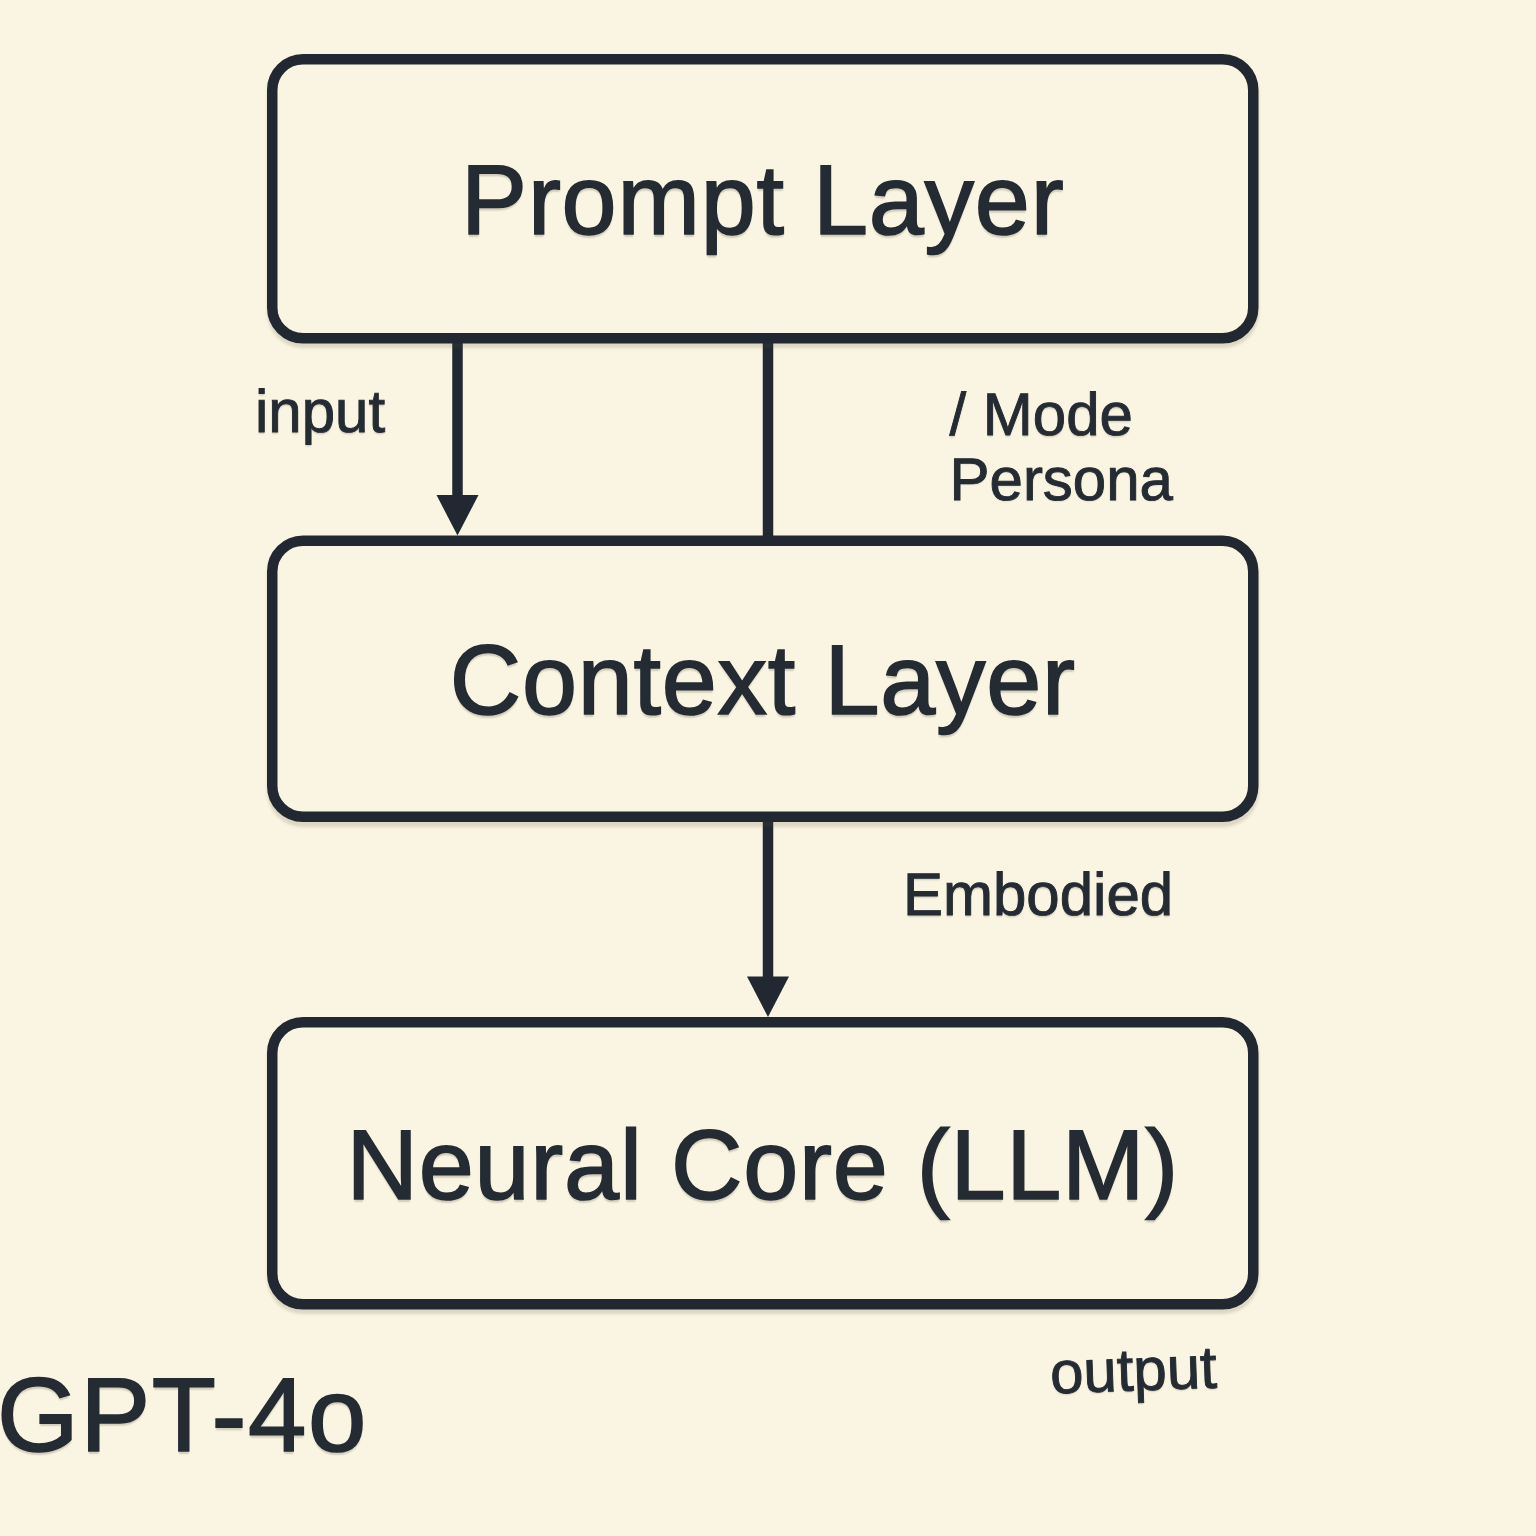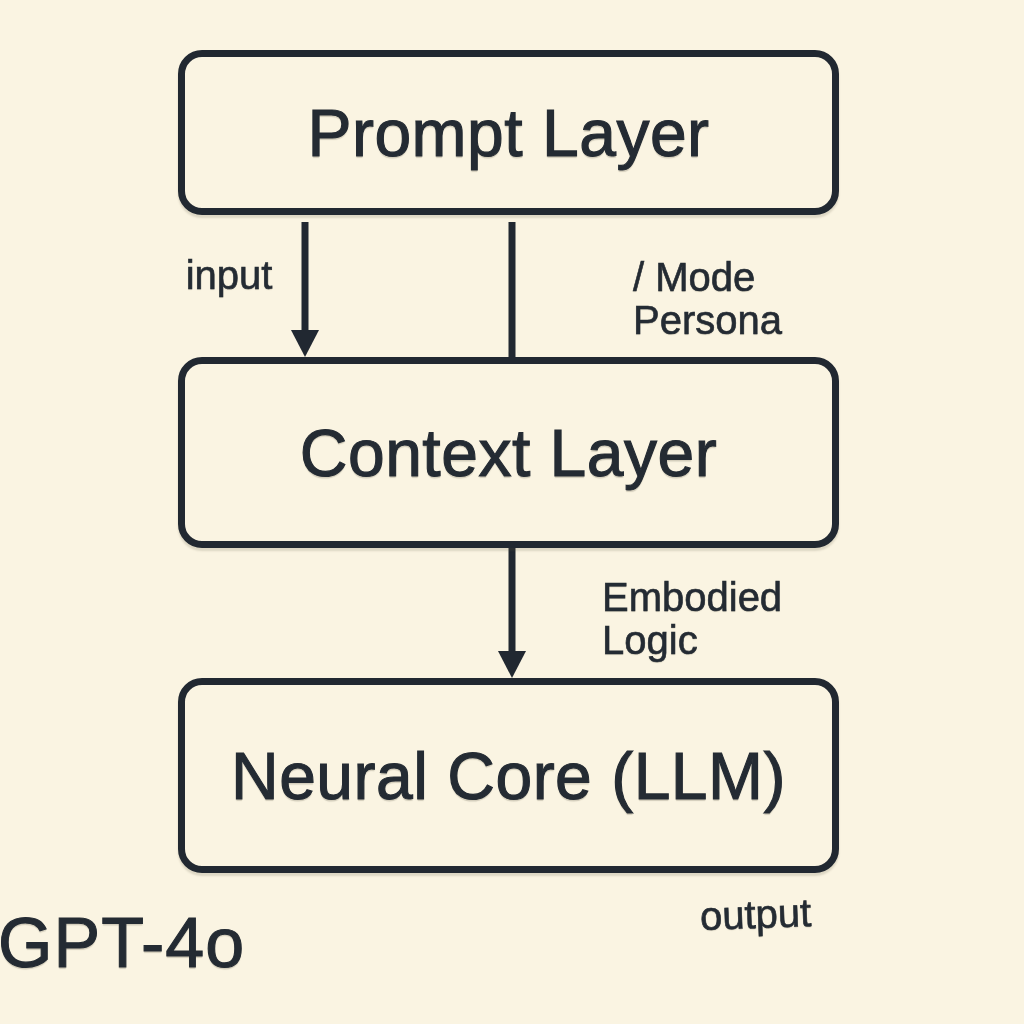--- a/index.html
+++ b/index.html
@@ -32,34 +32,34 @@
     box-shadow:0 3px 2px rgba(90,85,60,0.18);
   }
   .node-title{
     font-size:66px;
     font-weight:500;
     letter-spacing:0.5px;
     -webkit-text-stroke:1.1px var(--text);
     text-shadow:0 2px 1px rgba(70,65,45,0.22);
     white-space:nowrap;
   }
-  .node-prompt {top:50px;height:165px;}
+  .node-prompt {top:36px;height:193px;}
   .node-context{top:357px;height:191px;align-items:center;}
   .node-neural {top:678px;height:195px;}
 
   .edge-label{
     position:absolute;
     font-size:40px;
     font-weight:500;
     line-height:43px;
     -webkit-text-stroke:0.6px var(--text);
     text-shadow:0 1px 1px rgba(70,65,45,0.2);
     white-space:nowrap;
   }
-  .label-input   {left:170px;top:254px;width:118px;text-align:center;}
+  .label-input   {left:170px;top:254px;width:118px;text-align:left;}
   .label-persona {left:633px;top:256px;}
   .label-embodied{left:602px;top:576px;}
   .label-output  {left:700px;top:893px;transform:rotate(-2deg);}
 
   .caption-model{
     position:absolute;
     left:0;top:903px;width:1024px;
     text-align:left;
     font-size:70px;
     font-weight:500;
@@ -106,21 +106,20 @@
 
   <div class="edge-label label-input">input</div>
 
   <div class="edge-label label-persona">
     <div>/ Mode</div>
     <div>Persona</div>
   </div>
 
   <div class="edge-label label-embodied">
     <div>Embodied</div>
-    <div>Logic</div>
   </div>
 
   <div class="caption-model">
     <span>GPT-4o</span>
   </div>
 
   <div class="edge-label label-output">output</div>
 
 </div>
 

